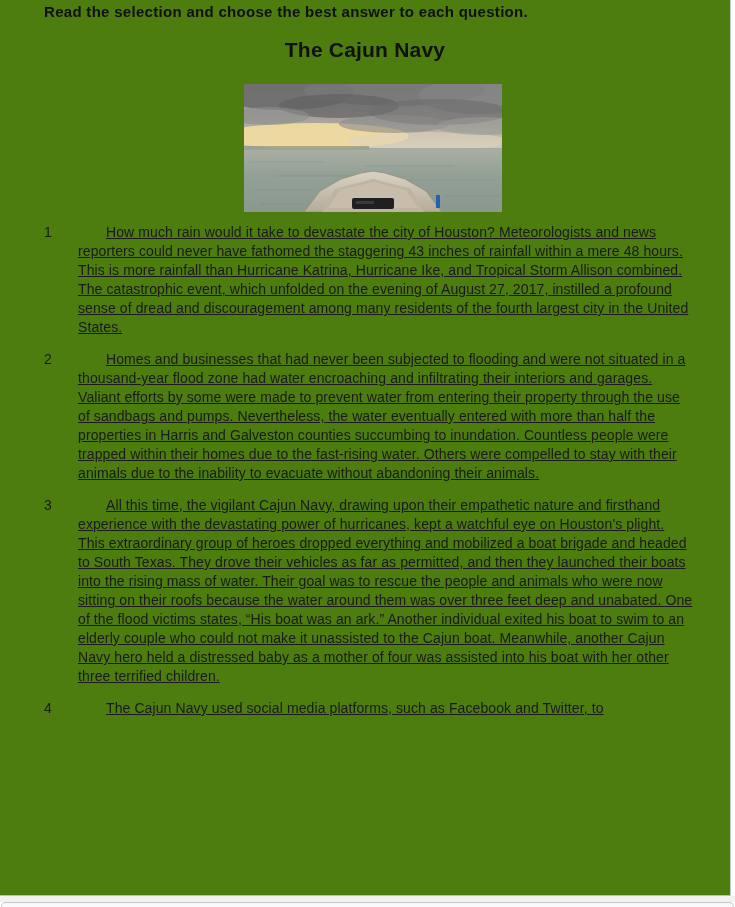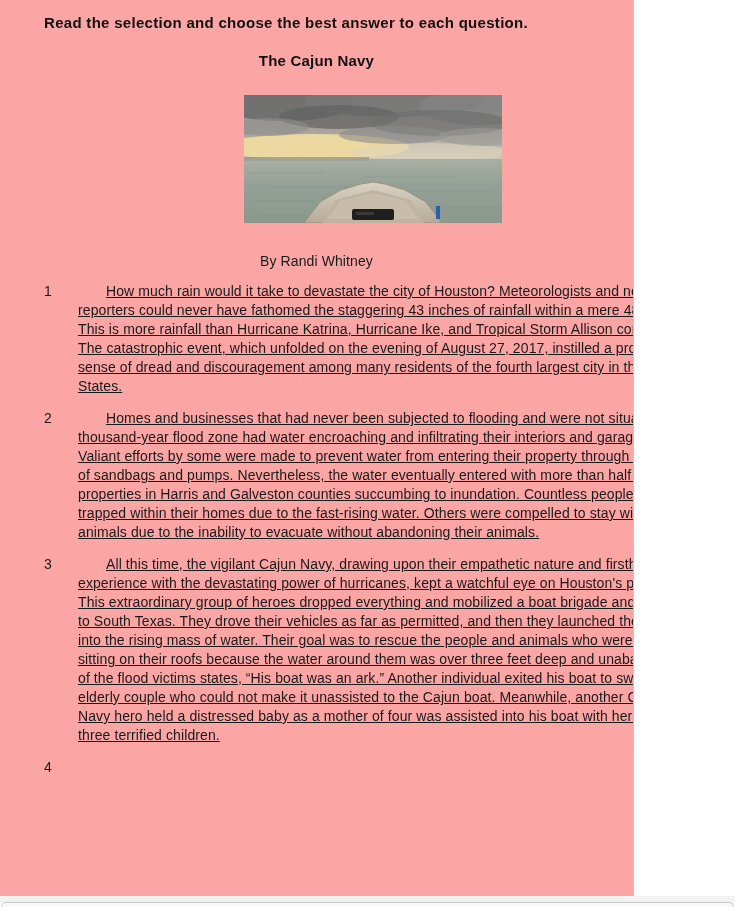--- a/index.html
+++ b/index.html
@@ -1,37 +1,37 @@
 <!DOCTYPE html>
 <html><head>
 <meta charset="utf-8">
 <style>
   * { margin:0; padding:0; box-sizing:border-box; }
   html,body { width:735px; background:#ffffff; }
   body { font-family:"Liberation Sans", sans-serif; color:#1a1a1a; }
 
   .passage-pane{
-    width:634px; height:896px;
-    background:#fca5a5;
+    width:731px; height:896px;
+    background:#4d7c0f;
     border-right:1px solid #c6c6c6;
     border-bottom:1px solid #bdbdbd;
     overflow:hidden;
-    padding-top:13px;
+    padding-top:2px;
   }
 
   .instruction{
     padding-left:44px;
     font-size:15px; font-weight:bold; letter-spacing:0.3px;
     line-height:19px; color:#111;
   }
 
   .passage-title{
     margin-top:19px;
     text-align:center;
-    font-size:15px; font-weight:bold; letter-spacing:0.2px;
+    font-size:21px; font-weight:bold; letter-spacing:0.2px;
     line-height:19px; color:#111;
   }
 
   .photo-wrap{
     margin:25px auto 0 auto;
     width:258px; height:128px;
     margin-left:244px;
   }
   .photo-wrap svg{ display:block; }
 
@@ -131,36 +131,36 @@
       <polygon points="78,128 91,105 129,95 167,105 180,128" fill="#bfb4a1"></polygon>
       <polygon points="84,124 96,106 129,98 162,106 174,124" fill="#c8bdaa"></polygon>
 
       <rect x="108" y="114" width="42" height="11" rx="2" fill="#1f1f1f"></rect>
       <rect x="112" y="117" width="18" height="3" fill="#3a3a3a"></rect>
 
       <rect x="192" y="111" width="4" height="13" fill="#2a5fae"></rect>
     </svg>
   </div>
 
-  <div class="byline">By Randi Whitney</div>
 
   <div class="paragraphs">
     <div class="para">
       <div class="para-num">1</div>
       <div class="para-text">How much rain would it take to devastate the city of Houston?  Meteorologists and news reporters could never have fathomed the staggering 43 inches of rainfall within a mere 48 hours.  This is more rainfall than Hurricane Katrina, Hurricane Ike, and Tropical Storm Allison combined.  The catastrophic event, which unfolded on the evening of August 27, 2017, instilled a profound sense of dread and discouragement among many residents of the fourth largest city in the United States.</div>
     </div>
     <div class="para">
       <div class="para-num">2</div>
       <div class="para-text">Homes and businesses that had never been subjected to flooding and were not situated in a thousand-year flood zone had water encroaching and infiltrating their interiors and garages.  Valiant efforts by some were made to prevent water from entering their property through the use of sandbags and pumps. Nevertheless, the water eventually entered with more than half the properties in Harris and Galveston counties succumbing to inundation.  Countless people were trapped within their homes due to the fast-rising water.  Others were compelled to stay with their animals due to the inability to evacuate without abandoning their animals.</div>
     </div>
     <div class="para">
       <div class="para-num">3</div>
       <div class="para-text">All this time, the vigilant Cajun Navy, drawing upon their empathetic nature and firsthand experience with the devastating power of hurricanes, kept a watchful eye on Houston's plight.  This extraordinary group of heroes dropped everything and mobilized a boat brigade and headed to South Texas.  They drove their vehicles as far as permitted, and then they launched their boats into the rising mass of water.  Their goal was to rescue the people and animals who were now sitting on their roofs because the water around them was over three feet deep and unabated.  One of the flood victims states, “His boat was an ark.”  Another individual exited his boat to swim to an elderly couple who could not make it unassisted to the Cajun boat.  Meanwhile, another Cajun Navy hero held a distressed baby as a mother of four was assisted into his boat with her other three terrified children.</div>
     </div>
     <div class="para">
       <div class="para-num">4</div>
+      <div class="para-text">The Cajun Navy used social media platforms, such as Facebook and Twitter, to</div>
     </div>
   </div>
 
 </div>
 
 <div class="divider-strip"></div>
 <div class="next-pane"></div>
 
 </body></html>

